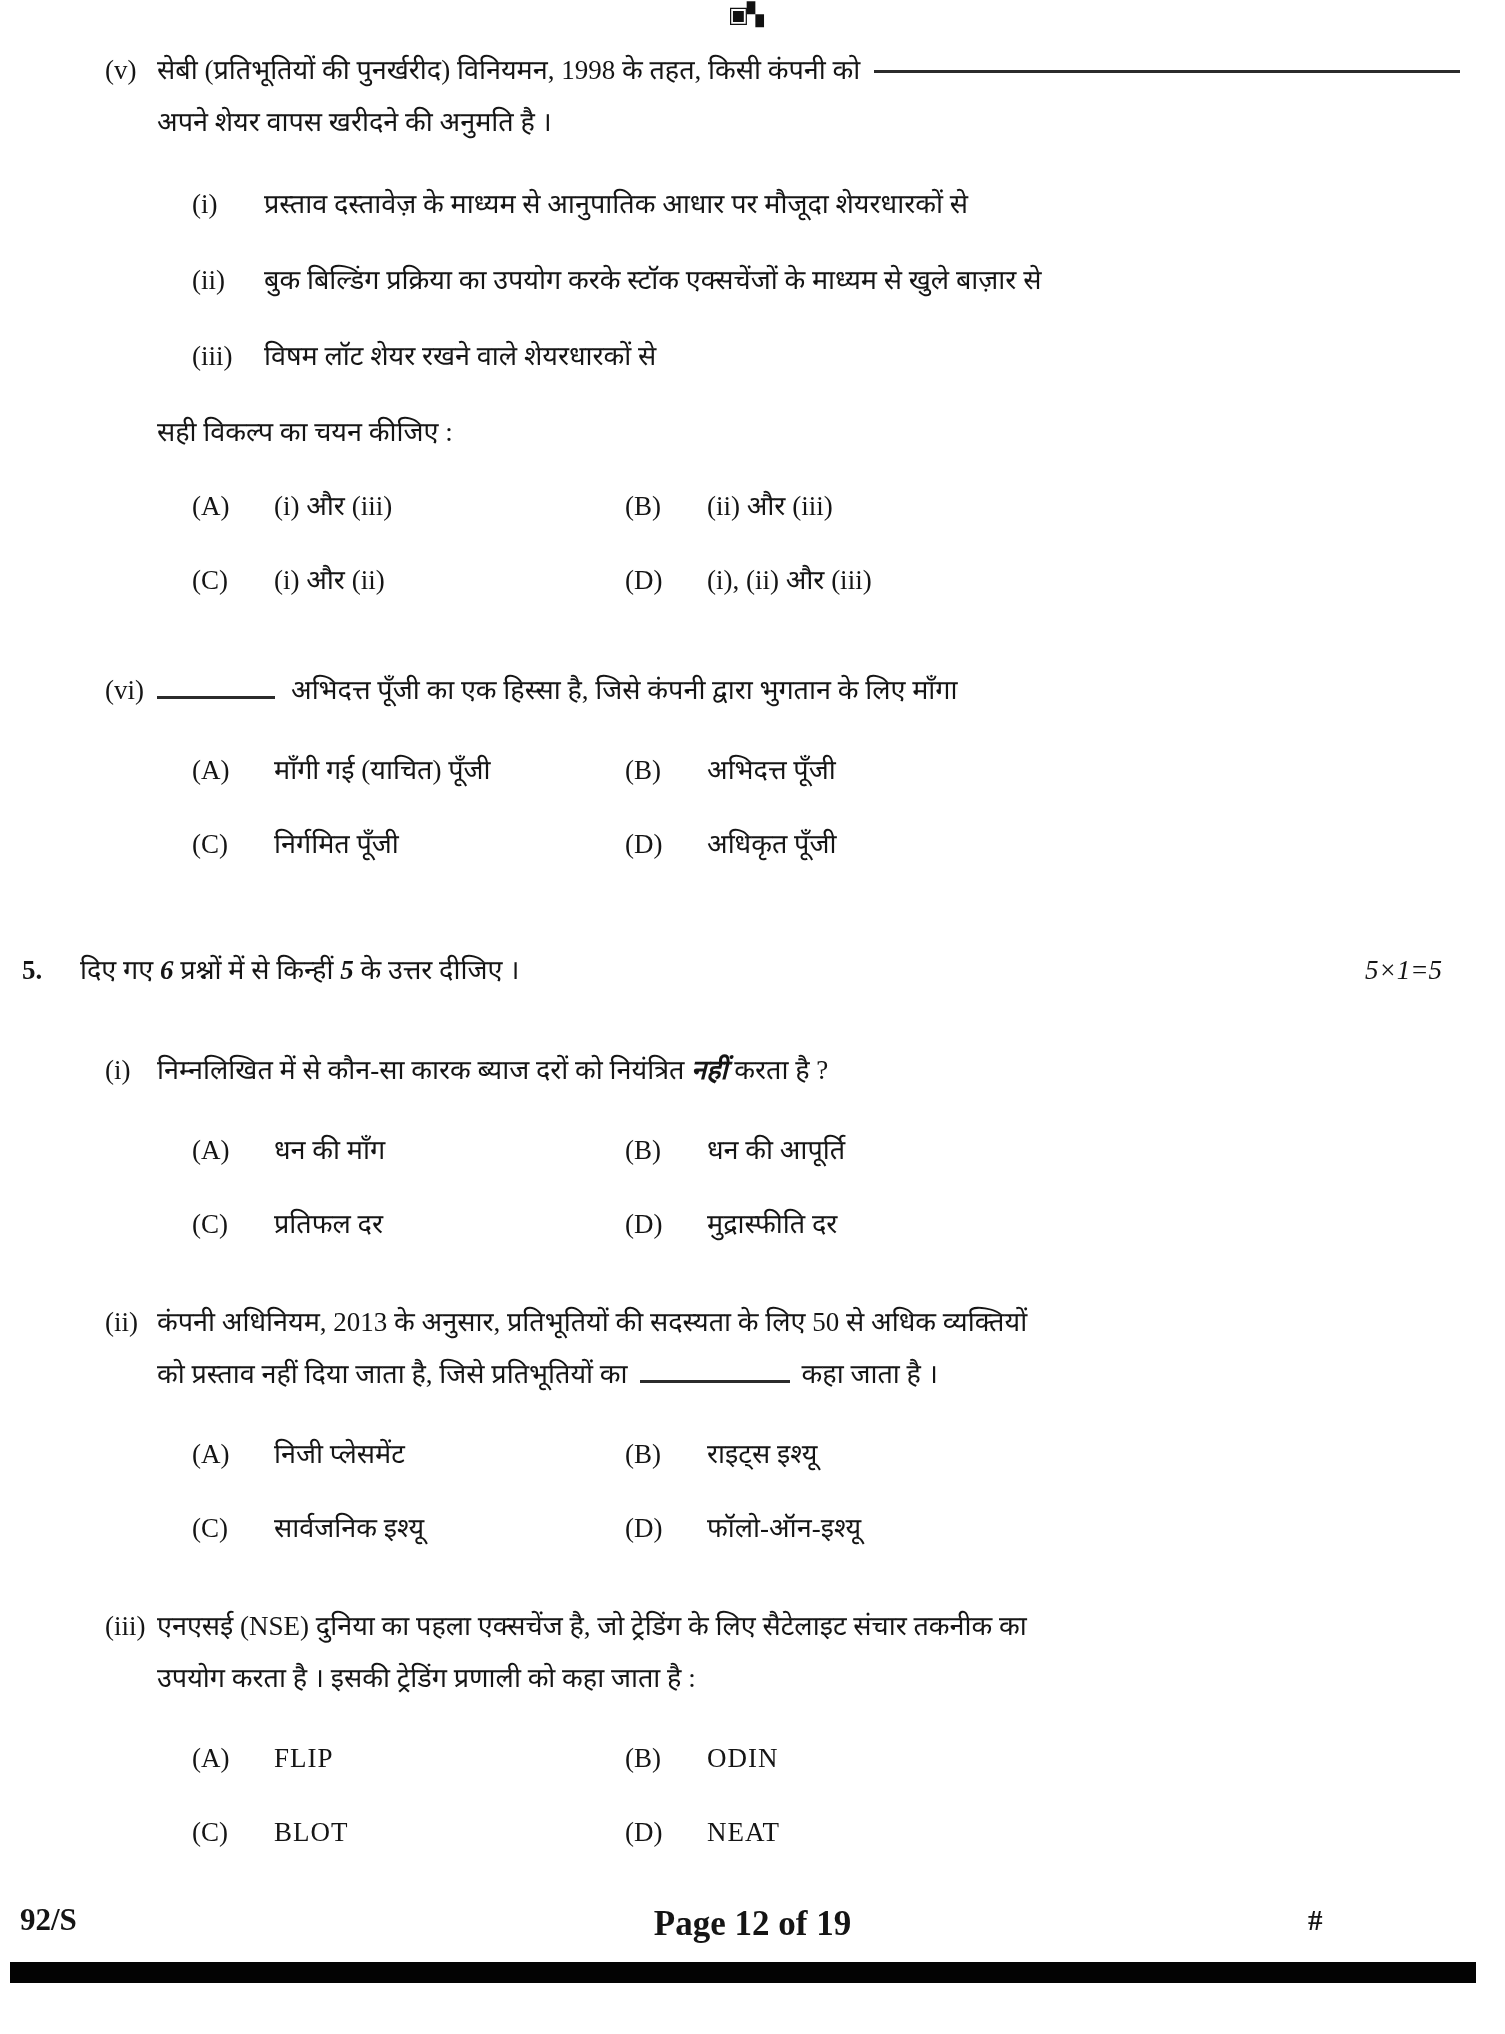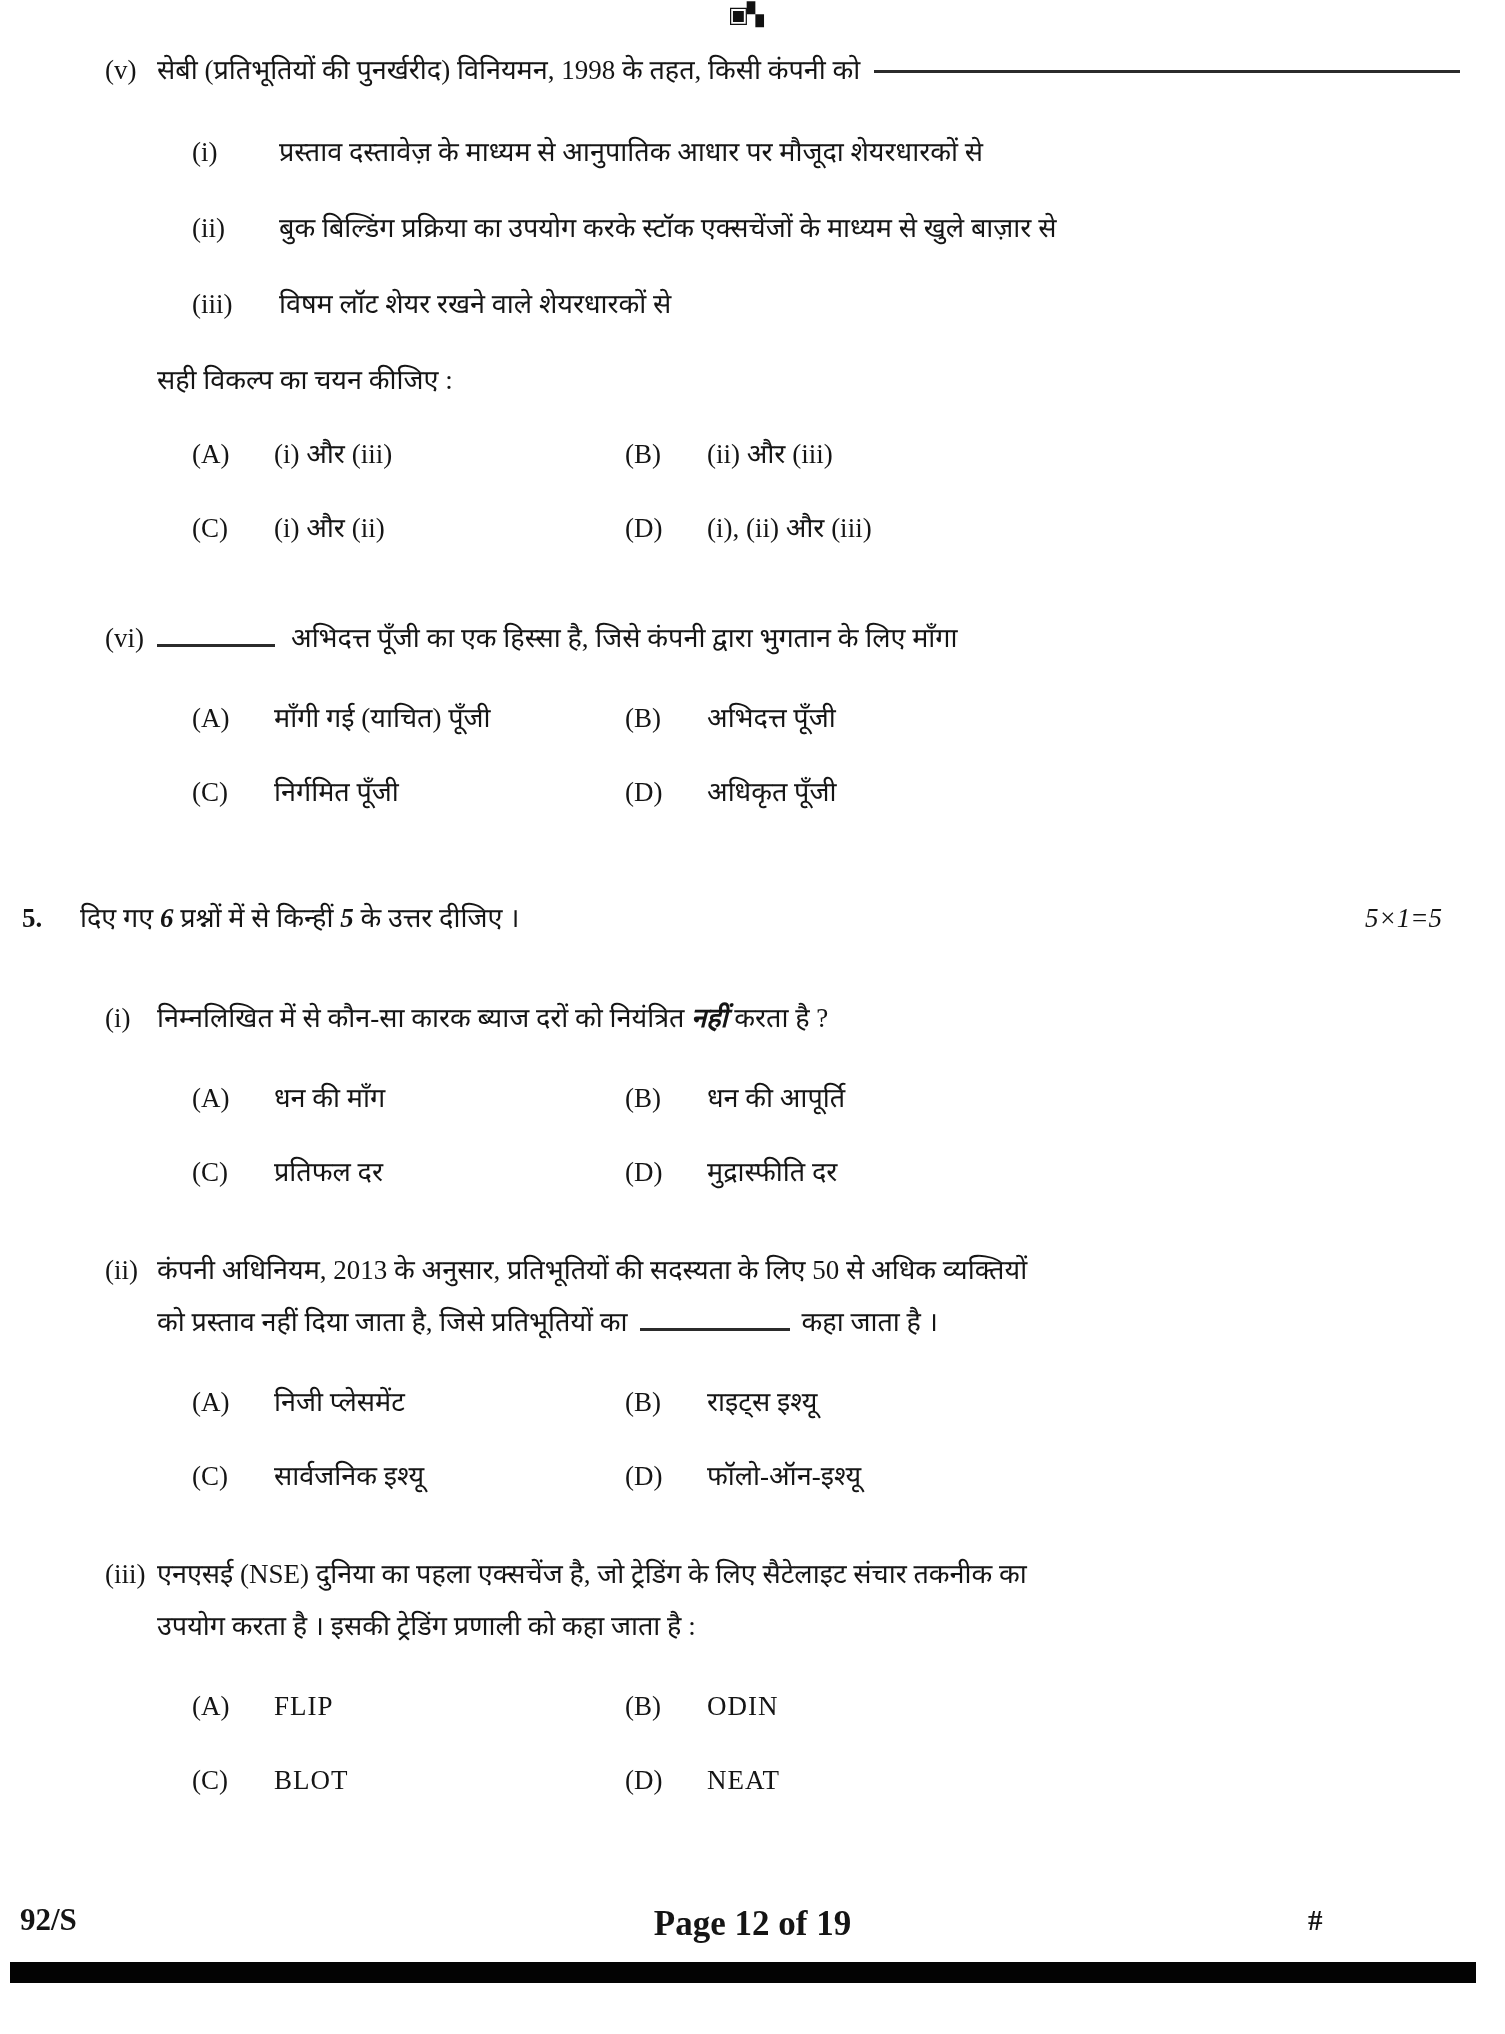--- a/index.html
+++ b/index.html
@@ -21,21 +21,21 @@
   .qlabel { flex:none; width:52px; margin-left:105px; line-height:52px; }
   .qbody { flex:1; min-width:0; }
   .line { line-height:52px; white-space:nowrap; }
   .flexline { display:flex; align-items:baseline; }
   .fill-blank { flex:1; min-width:180px; border-bottom:3px solid #2b2b2b; transform:translateY(-6px); margin-left:14px; }
   .blank-inline { display:inline-block; width:118px; border-bottom:3px solid #2b2b2b; margin-right:16px; }
   .blank-mid { display:inline-block; width:150px; border-bottom:3px solid #2b2b2b; margin:0 12px; }
 
   .stmt { display:flex; margin-top:36px; line-height:40px; }
   .stmt-label { flex:none; width:72px; margin-left:192px; }
-  .stmt-text { white-space:nowrap;margin-left:15px; }
+  .stmt-text { white-space:nowrap; }
 
   .instruction { margin-top:36px; margin-left:157px; line-height:40px;font-family:Liberation Serif, serif; }
 
   .opt-grid {
     display:grid; grid-template-columns:433px 1fr;
     row-gap:34px; margin-top:34px; margin-left:192px; line-height:40px;
   }
   .opt { display:flex; }
   .opt-label { flex:none; width:82px; }
   .opt-text { white-space:nowrap;text-align:center; }
@@ -67,20 +67,21 @@
 
 <div class="content">
 
   <div class="qrow">
     <span class="qlabel">(v)</span>
     <div class="qbody">
       <div class="line flexline">
         <span>सेबी (प्रतिभूतियों की पुनर्खरीद) विनियमन, 1998 के तहत, किसी कंपनी को</span>
         <span class="fill-blank"></span>
       </div>
+      <div class="line">अपने शेयर वापस खरीदने की अनुमति है ।</div>
     </div>
   </div>
 
   <div class="stmt">
     <span class="stmt-label">(i)</span>
     <span class="stmt-text">प्रस्ताव दस्तावेज़ के माध्यम से आनुपातिक आधार पर मौजूदा शेयरधारकों से</span>
   </div>
   <div class="stmt">
     <span class="stmt-label">(ii)</span>
     <span class="stmt-text">बुक बिल्डिंग प्रक्रिया का उपयोग करके स्टॉक एक्सचेंजों के माध्यम से खुले बाज़ार से</span>

